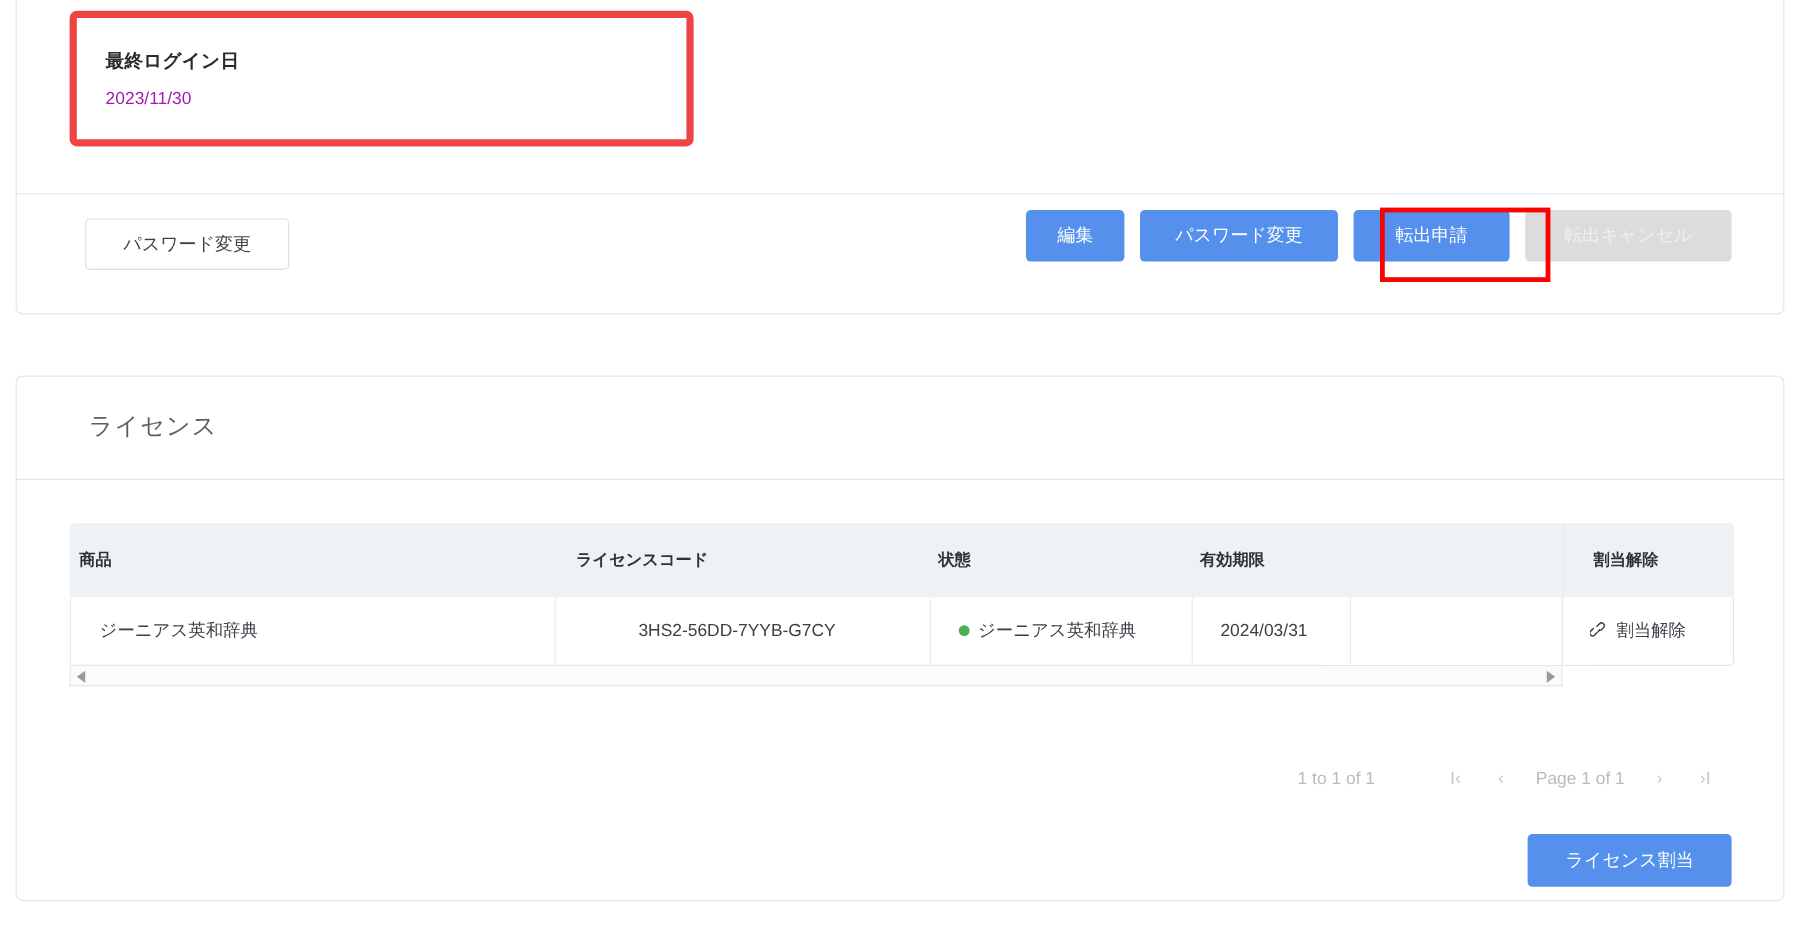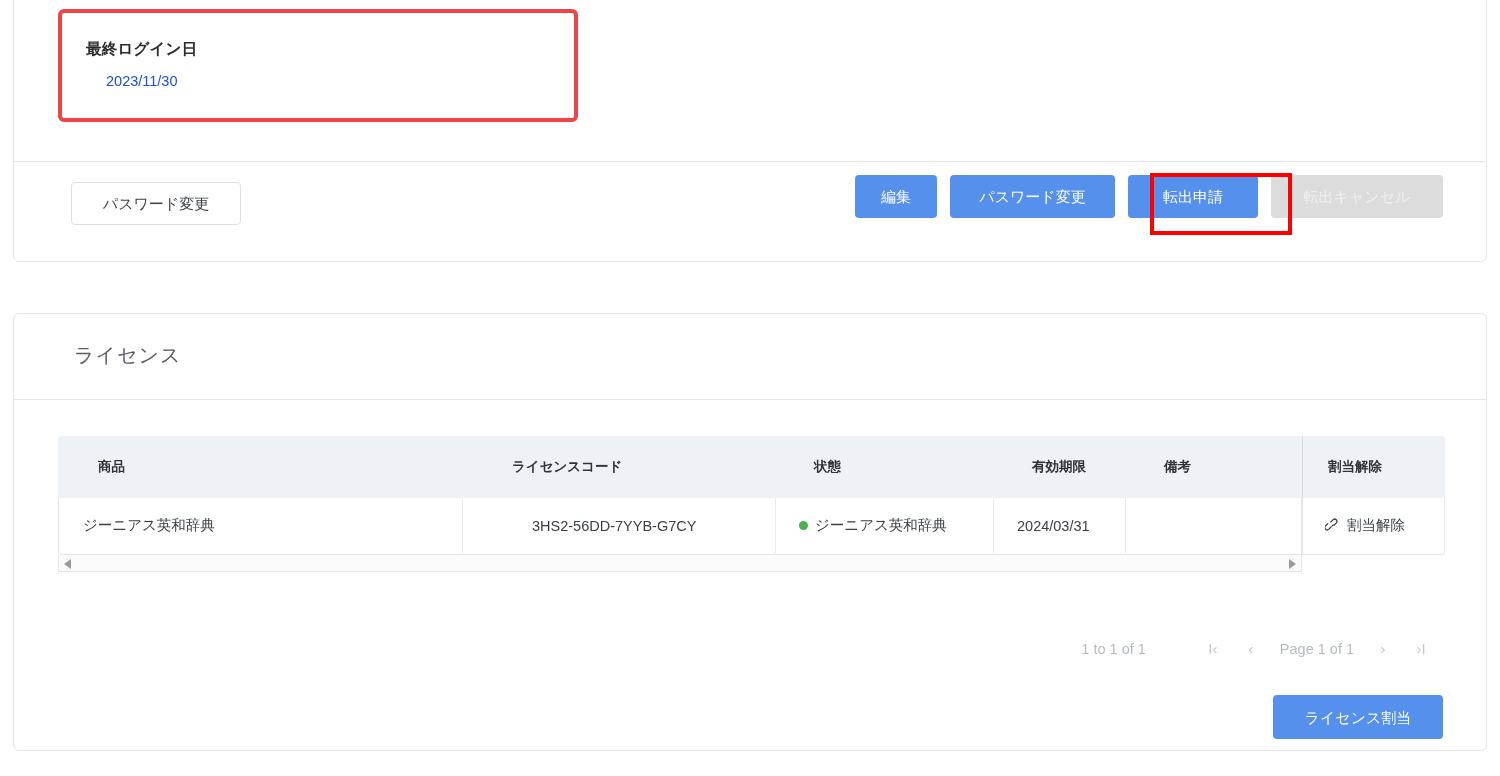--- a/index.html
+++ b/index.html
@@ -31,41 +31,40 @@
     top: -10px;
     width: 1474px;
     height: 272px;
   }
   .info-box {
     position: absolute;
     left: 44px;
     top: 18px;
     width: 520px;
     height: 113px;
-    border: 4px solid #ef4444;
+    border: 6px solid #ef4444;
     border-radius: 6px;
     box-sizing: border-box;
     background: #fff;
   }
   .info-label {
     position: absolute;
     left: 24px;
     top: 26px;
     font-size: 15.5px;
     font-weight: bold;
     color: #2b2b2b;
     letter-spacing: .2px;
   }
   .info-value {
     position: absolute;
     left: 24px;
     top: 60px;
     font-size: 14.5px;
-    color: #1d4ed8;
-    margin-left: 20px;
+    color: #a21caf;
   }
   .card-divider {
     position: absolute;
     left: 0;
     right: 0;
     height: 1px;
     background: #e3e5e8;
   }
   #account-divider { top: 170px; }
 
@@ -181,21 +180,21 @@
   .hcell {
     position: absolute;
     top: 0;
     height: 62px;
     display: flex;
     align-items: center;
     font-size: 13.5px;
     font-weight: bold;
     color: #2f3338;
     box-sizing: border-box;
-    padding-left: 40px;
+    padding-left: 8px;
     white-space: nowrap;
   }
   .grid-body-row {
     height: 57px;
     background: #ffffff;
     border: 1px solid #e3e5e8;
     border-top: none;
     border-radius: 0 0 0 4px;
     position: relative;
     box-sizing: border-box;
@@ -324,21 +323,20 @@
 
   <div id="license-grid">
 
     <div class="grid-main">
 
       <div class="grid-header">
         <div class="hcell" style="left:0px;width:403px;">商品</div>
         <div class="hcell" style="left:414px;width:313px;">ライセンスコード</div>
         <div class="hcell" style="left:716px;width:218px;">状態</div>
         <div class="hcell" style="left:934px;width:132px;">有効期限</div>
-        <div class="hcell" style="left:1066px;width:178px;">備考</div>
       </div>
 
       <div class="grid-body-row">
         <div class="bcell" style="left:0px;width:403px;">ジーニアス英和辞典</div>
         <div class="cell-sep" style="left:403px;"></div>
 
         <div class="bcell" style="left:403px;width:313px;margin-left:46px;">3HS2-56DD-7YYB-G7CY</div>
         <div class="cell-sep" style="left:716px;"></div>
 
         <div class="bcell" style="left:716px;width:218px;">

